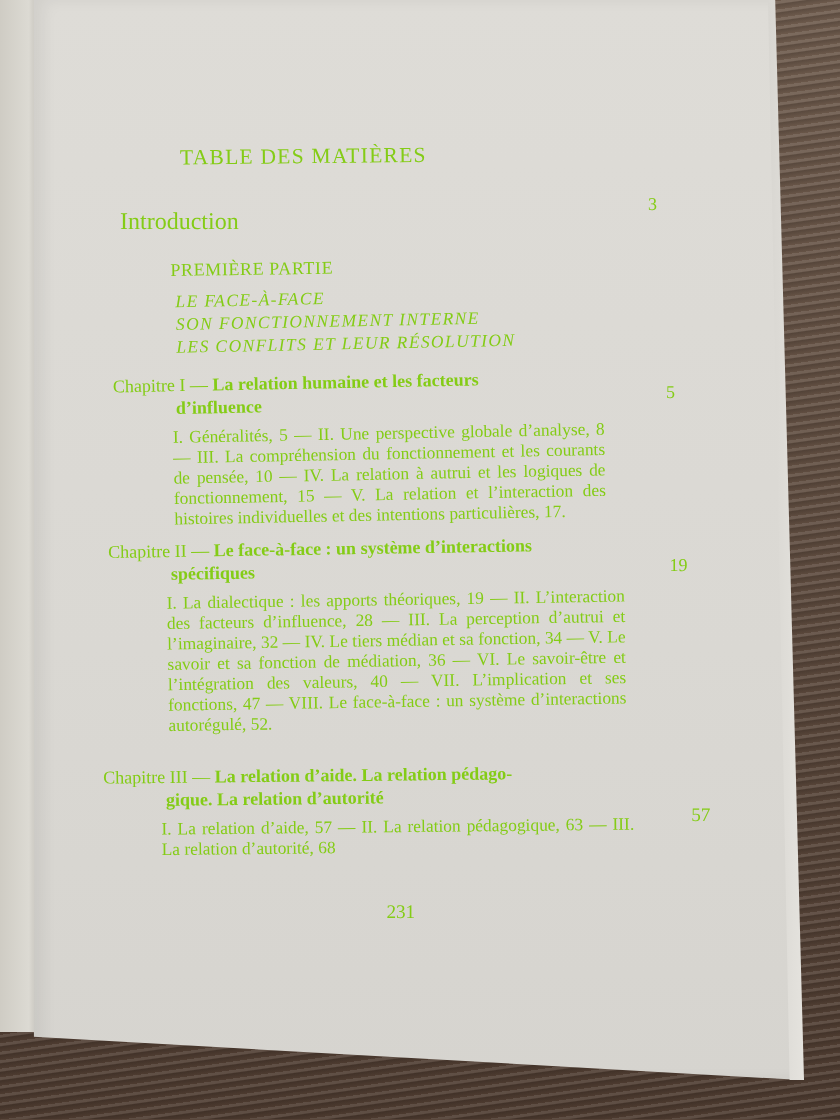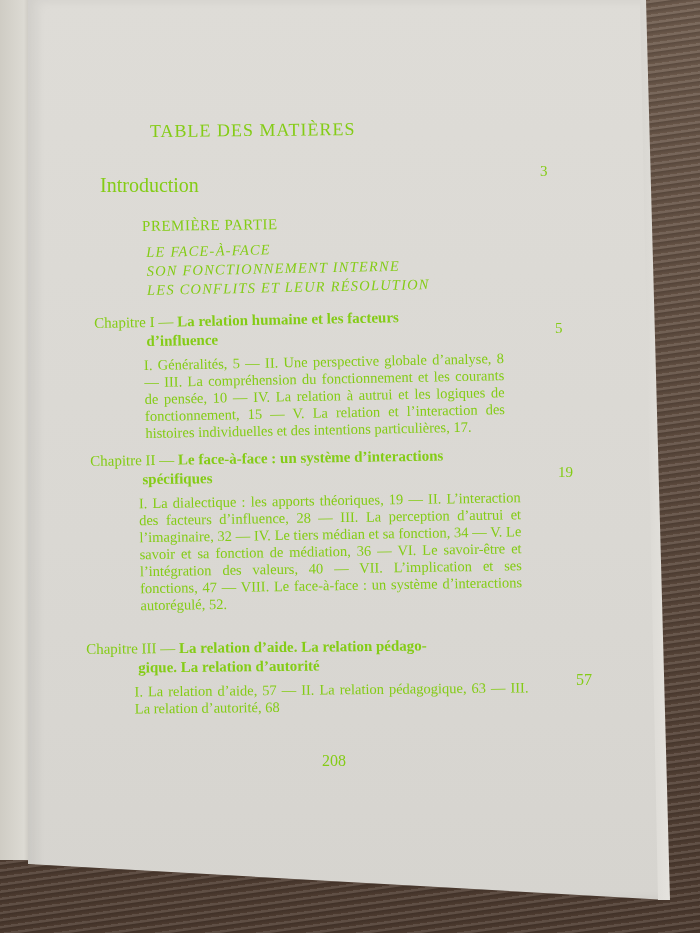--- a/index.html
+++ b/index.html
@@ -106,14 +106,14 @@
   <div class="chapter ch3">
     <div class="head">
       <span>Chapitre III —</span>
       <span class="bold">La relation d’aide. La relation pédago-</span>
       <span class="cont">gique. La relation d’autorité</span>
     </div>
     <div class="desc">I. La relation d’aide, 57 — II. La relation pédagogique, 63 — III. La relation d’autorité, 68</div>
   </div>
   <div class="abs ch3-page">57</div>
 
-  <div class="abs footer-page">208</div>
+  <div class="abs footer-page">231</div>
 </div>
 
 </body></html>

